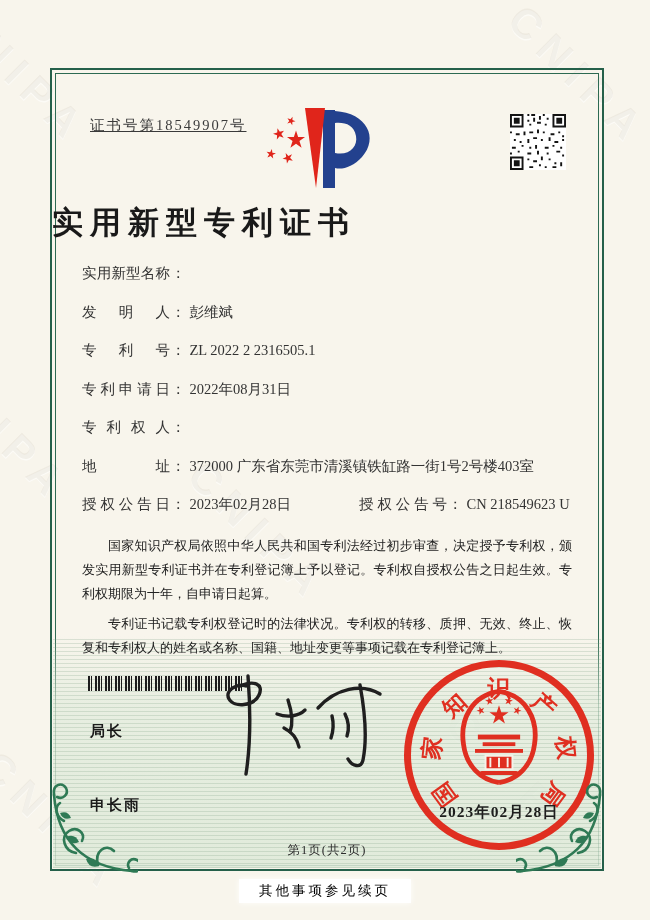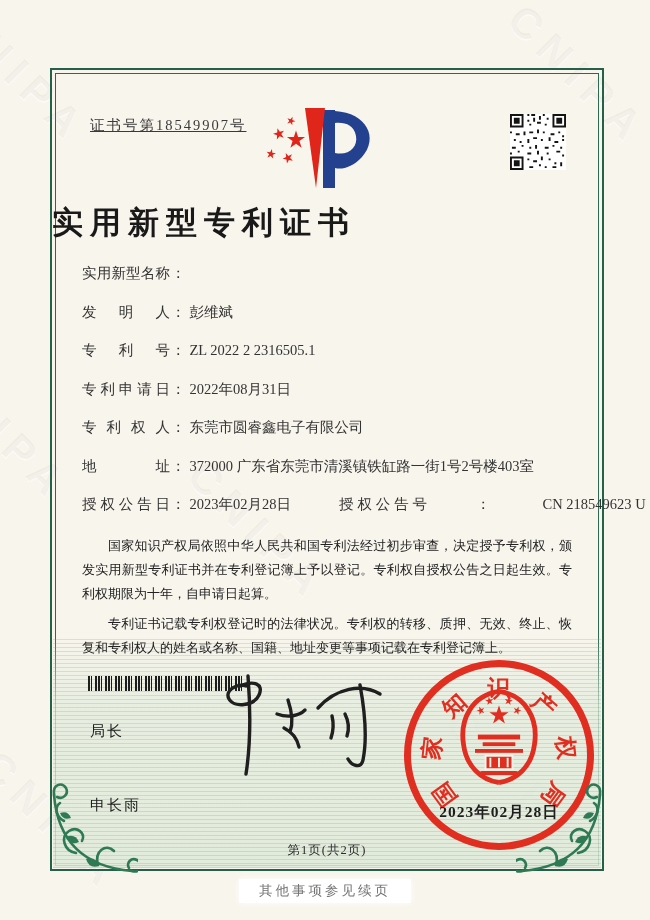--- a/index.html
+++ b/index.html
@@ -56,38 +56,38 @@
   }
   
   .fields{position:absolute;left:30px;top:192px;width:492px;font-size:14.5px;color:#333;}
   .frow{display:flex;align-items:flex-start;margin-bottom:16.5px;line-height:22px;font-family:Liberation Serif, serif;}
   .flabel{
     display:inline-block;width:88px;flex:0 0 88px;
     text-align:justify;text-align-last:justify;
   }
   .fcolon{flex:0 0 auto;padding:0 4px 0 1px;}
   .fvalue{flex:1 1 auto;}
-  .frow.double .second{margin-left:48px;display:flex;gap:48px;}
+  .frow.double .second{margin-left:68px;display:flex;}
   .frow.double .fvalue{flex:0 0 auto;}
   
   .paras{position:absolute;left:30px;top:458px;width:490px;
     font-size:13px;line-height:1.85;color:#222;text-align:justify;margin-top:6px;}
   .paras p{margin:0 0 6px 0;text-indent:2em;}
   
   .barcode{
     position:absolute;left:36px;top:606px;width:156px;height:15px;
     background:repeating-linear-gradient(90deg,
       #1d1d1d 0 2px,transparent 2px 3px,
       #1d1d1d 3px 4px,transparent 4px 7px,
       #1d1d1d 7px 9px,transparent 9px 10px);
   }
   .director-title,.director-name{
     position:absolute;left:38px;
     font-family:"Liberation Sans","DejaVu Sans",sans-serif;
-    font-weight:400;font-size:15px;color:#1b1b1b;letter-spacing:2px;
+    font-weight:700;font-size:15px;color:#1b1b1b;letter-spacing:2px;
   }
   .director-title{top:652px;}
   .director-name{top:686px;margin-top:40px;}
   .signature{position:absolute;left:140px;top:600px;width:210px;height:120px;z-index:2;}
   
   .seal{
     position:absolute;left:352px;top:590px;width:190px;height:190px;z-index:2;
     opacity:0.95;
   }
   .seal-ring{
@@ -114,21 +114,21 @@
   .page-info{
     position:absolute;left:0;right:0;bottom:10px;text-align:center;
     font-size:12.5px;color:#2c2c2c;letter-spacing:1px;
   }
   .flourish{position:absolute;width:96px;height:100px;z-index:2;}
   .flourish.fl-left{left:-10px;bottom:-10px;}
   .flourish.fl-right{right:-10px;bottom:-10px;transform:scaleX(-1);}
   .continuation{
     position:absolute;left:50%;top:879px;transform:translateX(-50%);
     background:#ffffff;padding:3px 20px;z-index:2;
-    font-size:13.5px;color:#737373;letter-spacing:3px;white-space:nowrap;
+    font-size:13.5px;color:#000000;letter-spacing:3px;white-space:nowrap;
     box-shadow:0 0 6px rgba(255,255,255,0.9);
   }
 </style>
 </head>
 <body>
 
 <svg width="0" height="0" style="position:absolute" aria-hidden="true">
   <defs>
     <polygon id="star" points="0,-10 2.25,-3.09 9.51,-3.09 3.63,1.18 5.88,8.09 0,3.82 -5.88,8.09 -3.63,1.18 -9.51,-3.09 -2.25,-3.09"></polygon>
   </defs>
@@ -189,21 +189,20 @@
       <span class="fvalue">ZL 2022 2 2316505.1</span>
     </div>
     <div class="frow">
       <span class="flabel">专利申请日</span>
         <span class="fcolon">：</span>
       <span class="fvalue">2022年08月31日</span>
     </div>
     <div class="frow">
       <span class="flabel">专利权人</span>
         <span class="fcolon">：</span>
-      <span class="fvalue">东莞市圆睿鑫电子有限公司</span>
     </div>
     <div class="frow">
       <span class="flabel">地址</span>
         <span class="fcolon">：</span>
       <span class="fvalue">372000 广东省东莞市清溪镇铁缸路一街1号2号楼403室</span>
     </div>
     <div class="frow double">
       <span class="flabel">授权公告日</span>
         <span class="fcolon">：</span>
       <span class="fvalue">2023年02月28日</span>

